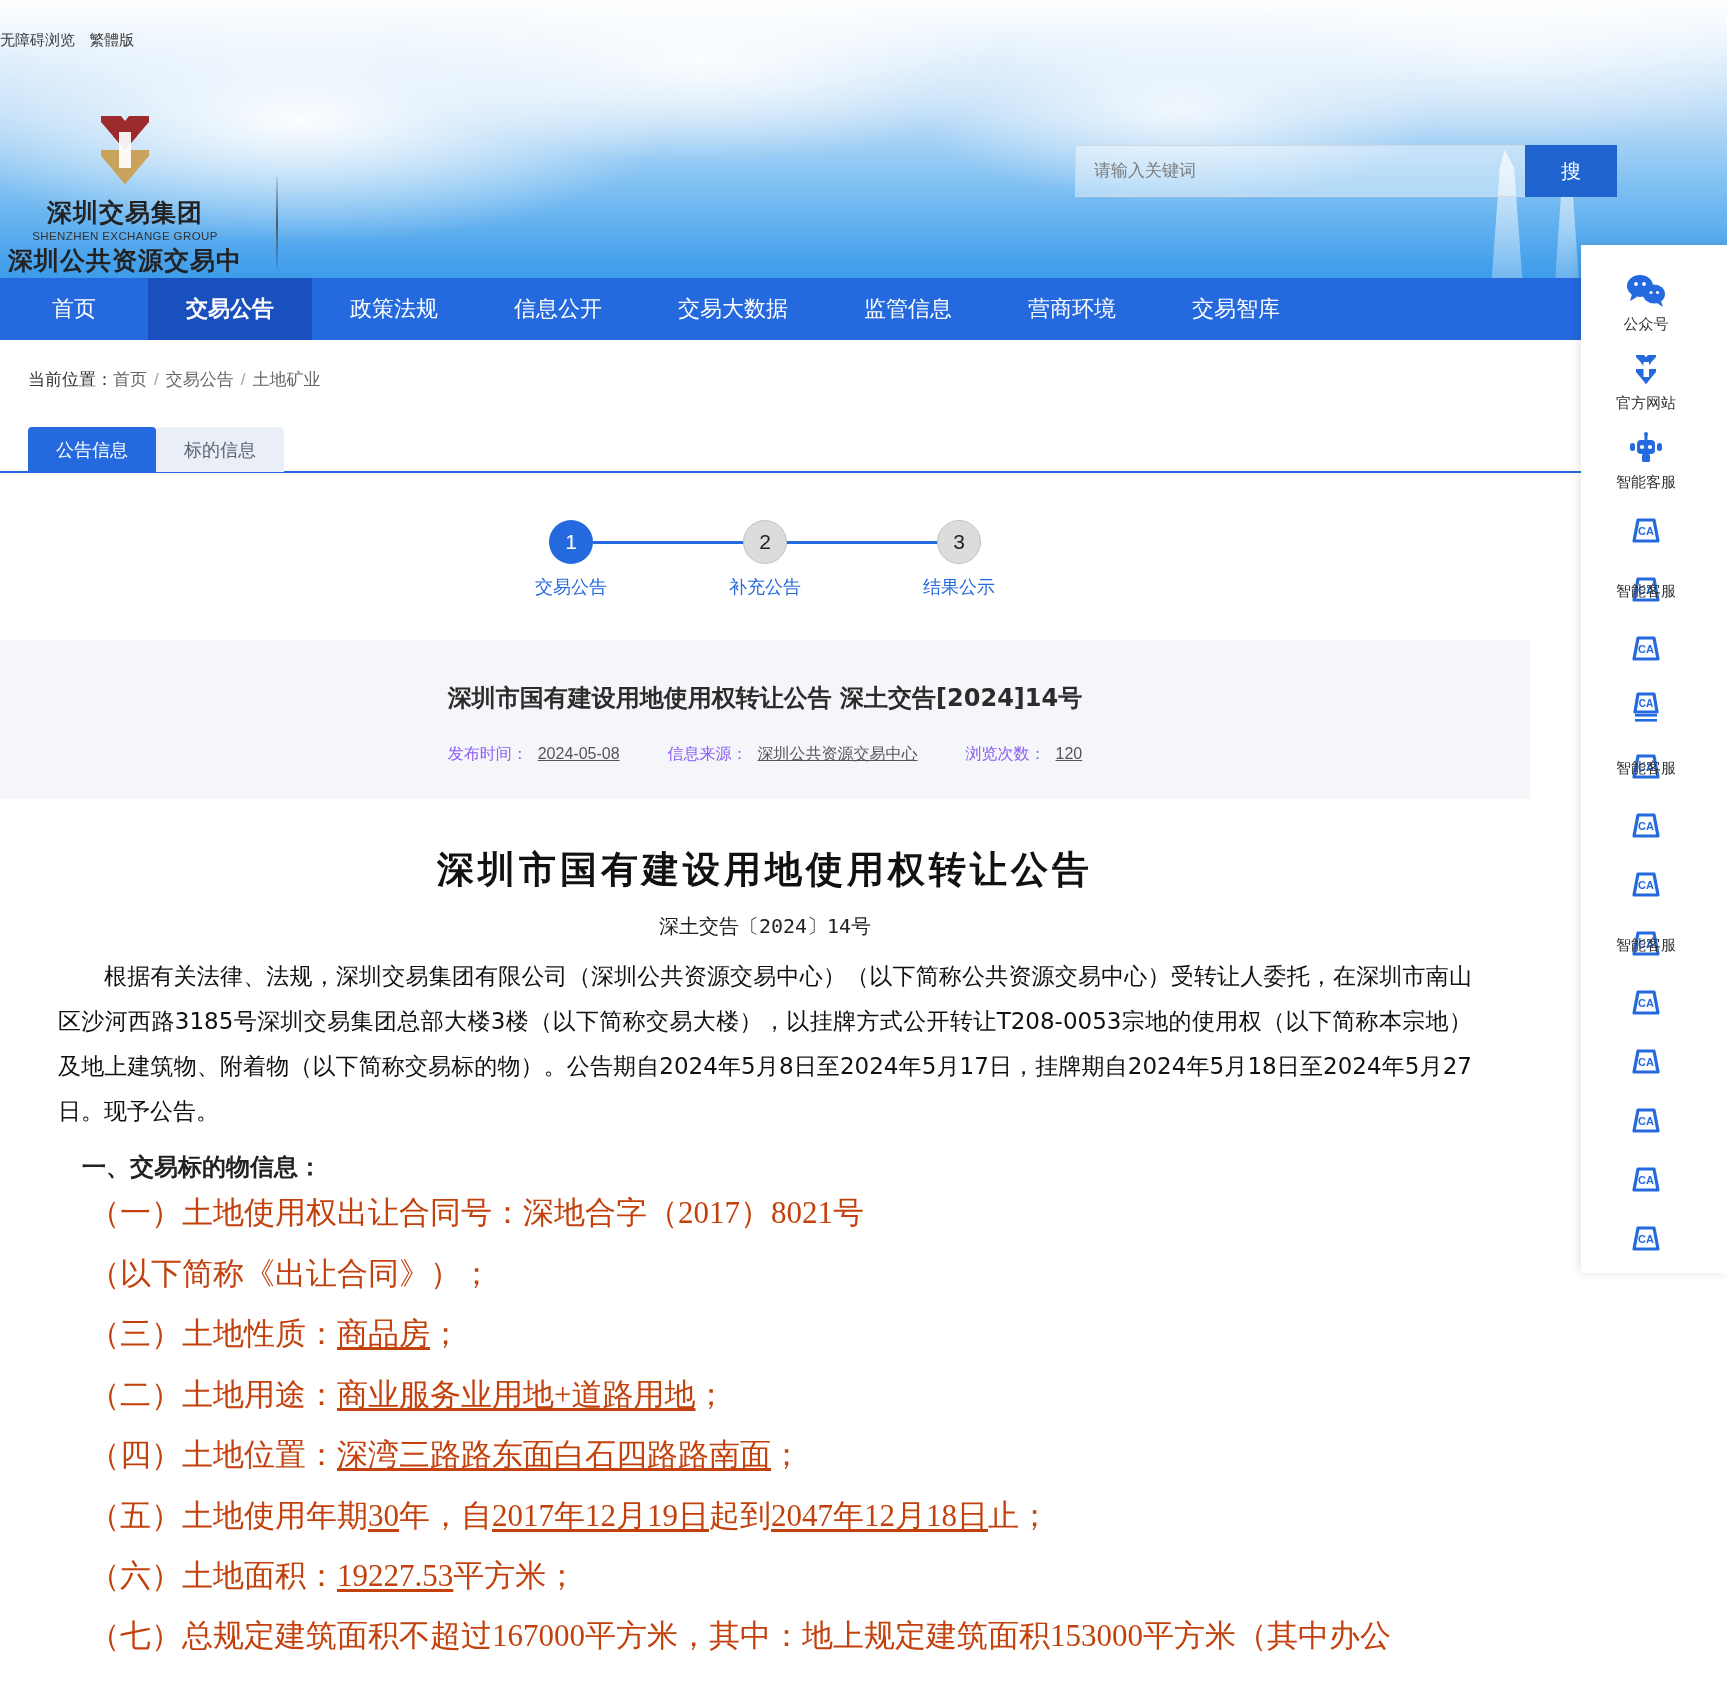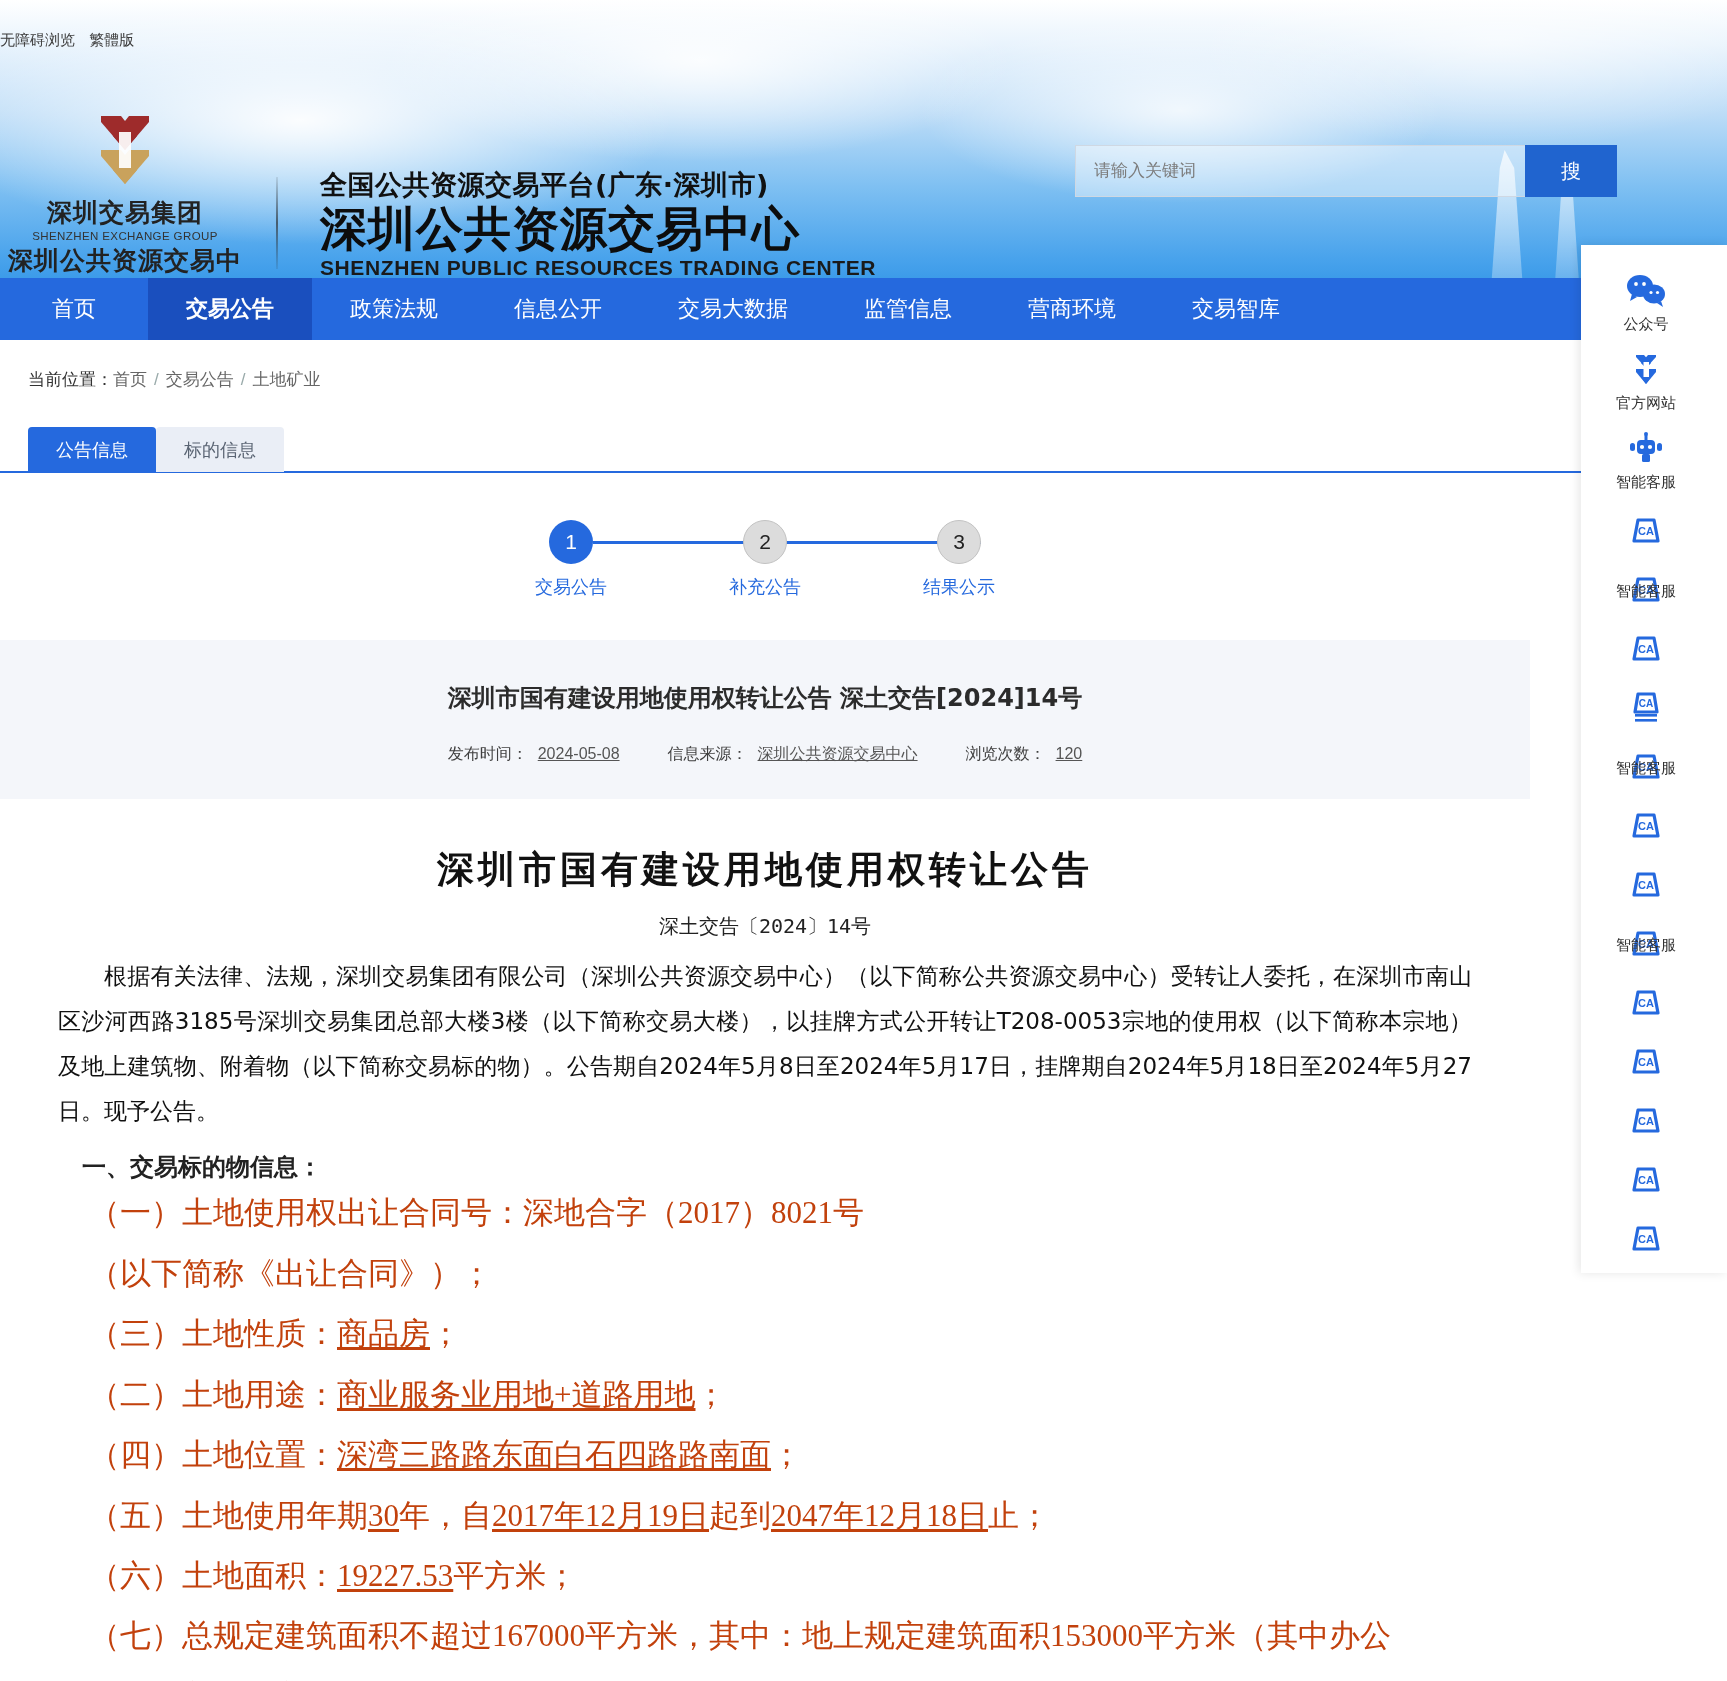--- a/index.html
+++ b/index.html
@@ -121,21 +121,21 @@
   .doc { position:absolute; left:0; top:640px; width:1530px; }
   .doc-head { background:#f4f6fa; padding:42px 60px 34px; }
   .doc-title {
     text-align:center; font-size:24px; font-weight:bold; color:#2b2b2b;
     font-family:"DejaVu Sans","Liberation Sans",sans-serif;
   }
   .doc-meta {
     margin-top:30px; display:flex; justify-content:center; gap:48px;
     font-size:16px; color:#666;
   }
-  .doc-meta .k { color:#404040; }
+  .doc-meta .k { color:#8b5cf6; }
   .doc-meta .v { color:#555; margin-left:10px;text-decoration:underline; }
 
   .doc-body { padding:46px 58px 0; }
   .art-title {
     text-align:center; font-size:37px; font-weight:bold; color:#111; letter-spacing:4px;
     font-family:"DejaVu Sans","Liberation Sans",sans-serif;
   }
   .art-sub {
     text-align:center; font-size:20px; color:#222; margin-top:18px;
     font-family:"DejaVu Sans Mono","Liberation Mono",monospace;
@@ -192,25 +192,20 @@
         </svg>
       </div>
       <div class="logo-cn1">深圳交易集团</div>
       <div class="logo-en1">SHENZHEN EXCHANGE GROUP</div>
       <div class="logo-cn2">深圳公共资源交易中心</div>
       <div class="logo-en2">SHENZHEN PUBLIC RESOURCES TRADING CENTER</div>
     </div>
 
     <div class="vdiv"></div>
 
-    <div class="logo-right">
-      <div class="site-line1">全国公共资源交易平台(广东·深圳市)</div>
-      <div class="site-line2">深圳公共资源交易中心</div>
-      <div class="site-line3">SHENZHEN PUBLIC RESOURCES TRADING CENTER</div>
-    </div>
   </div>
 
   <div class="search-wrap">
     <input class="search-input" type="text" placeholder="请输入关键词" style="">
     <button class="search-btn">搜</button>
   </div>
 
   <div class="nav" id="nav">
       <div class="nav-item first">首页</div>
       <div class="nav-item active">交易公告</div>

